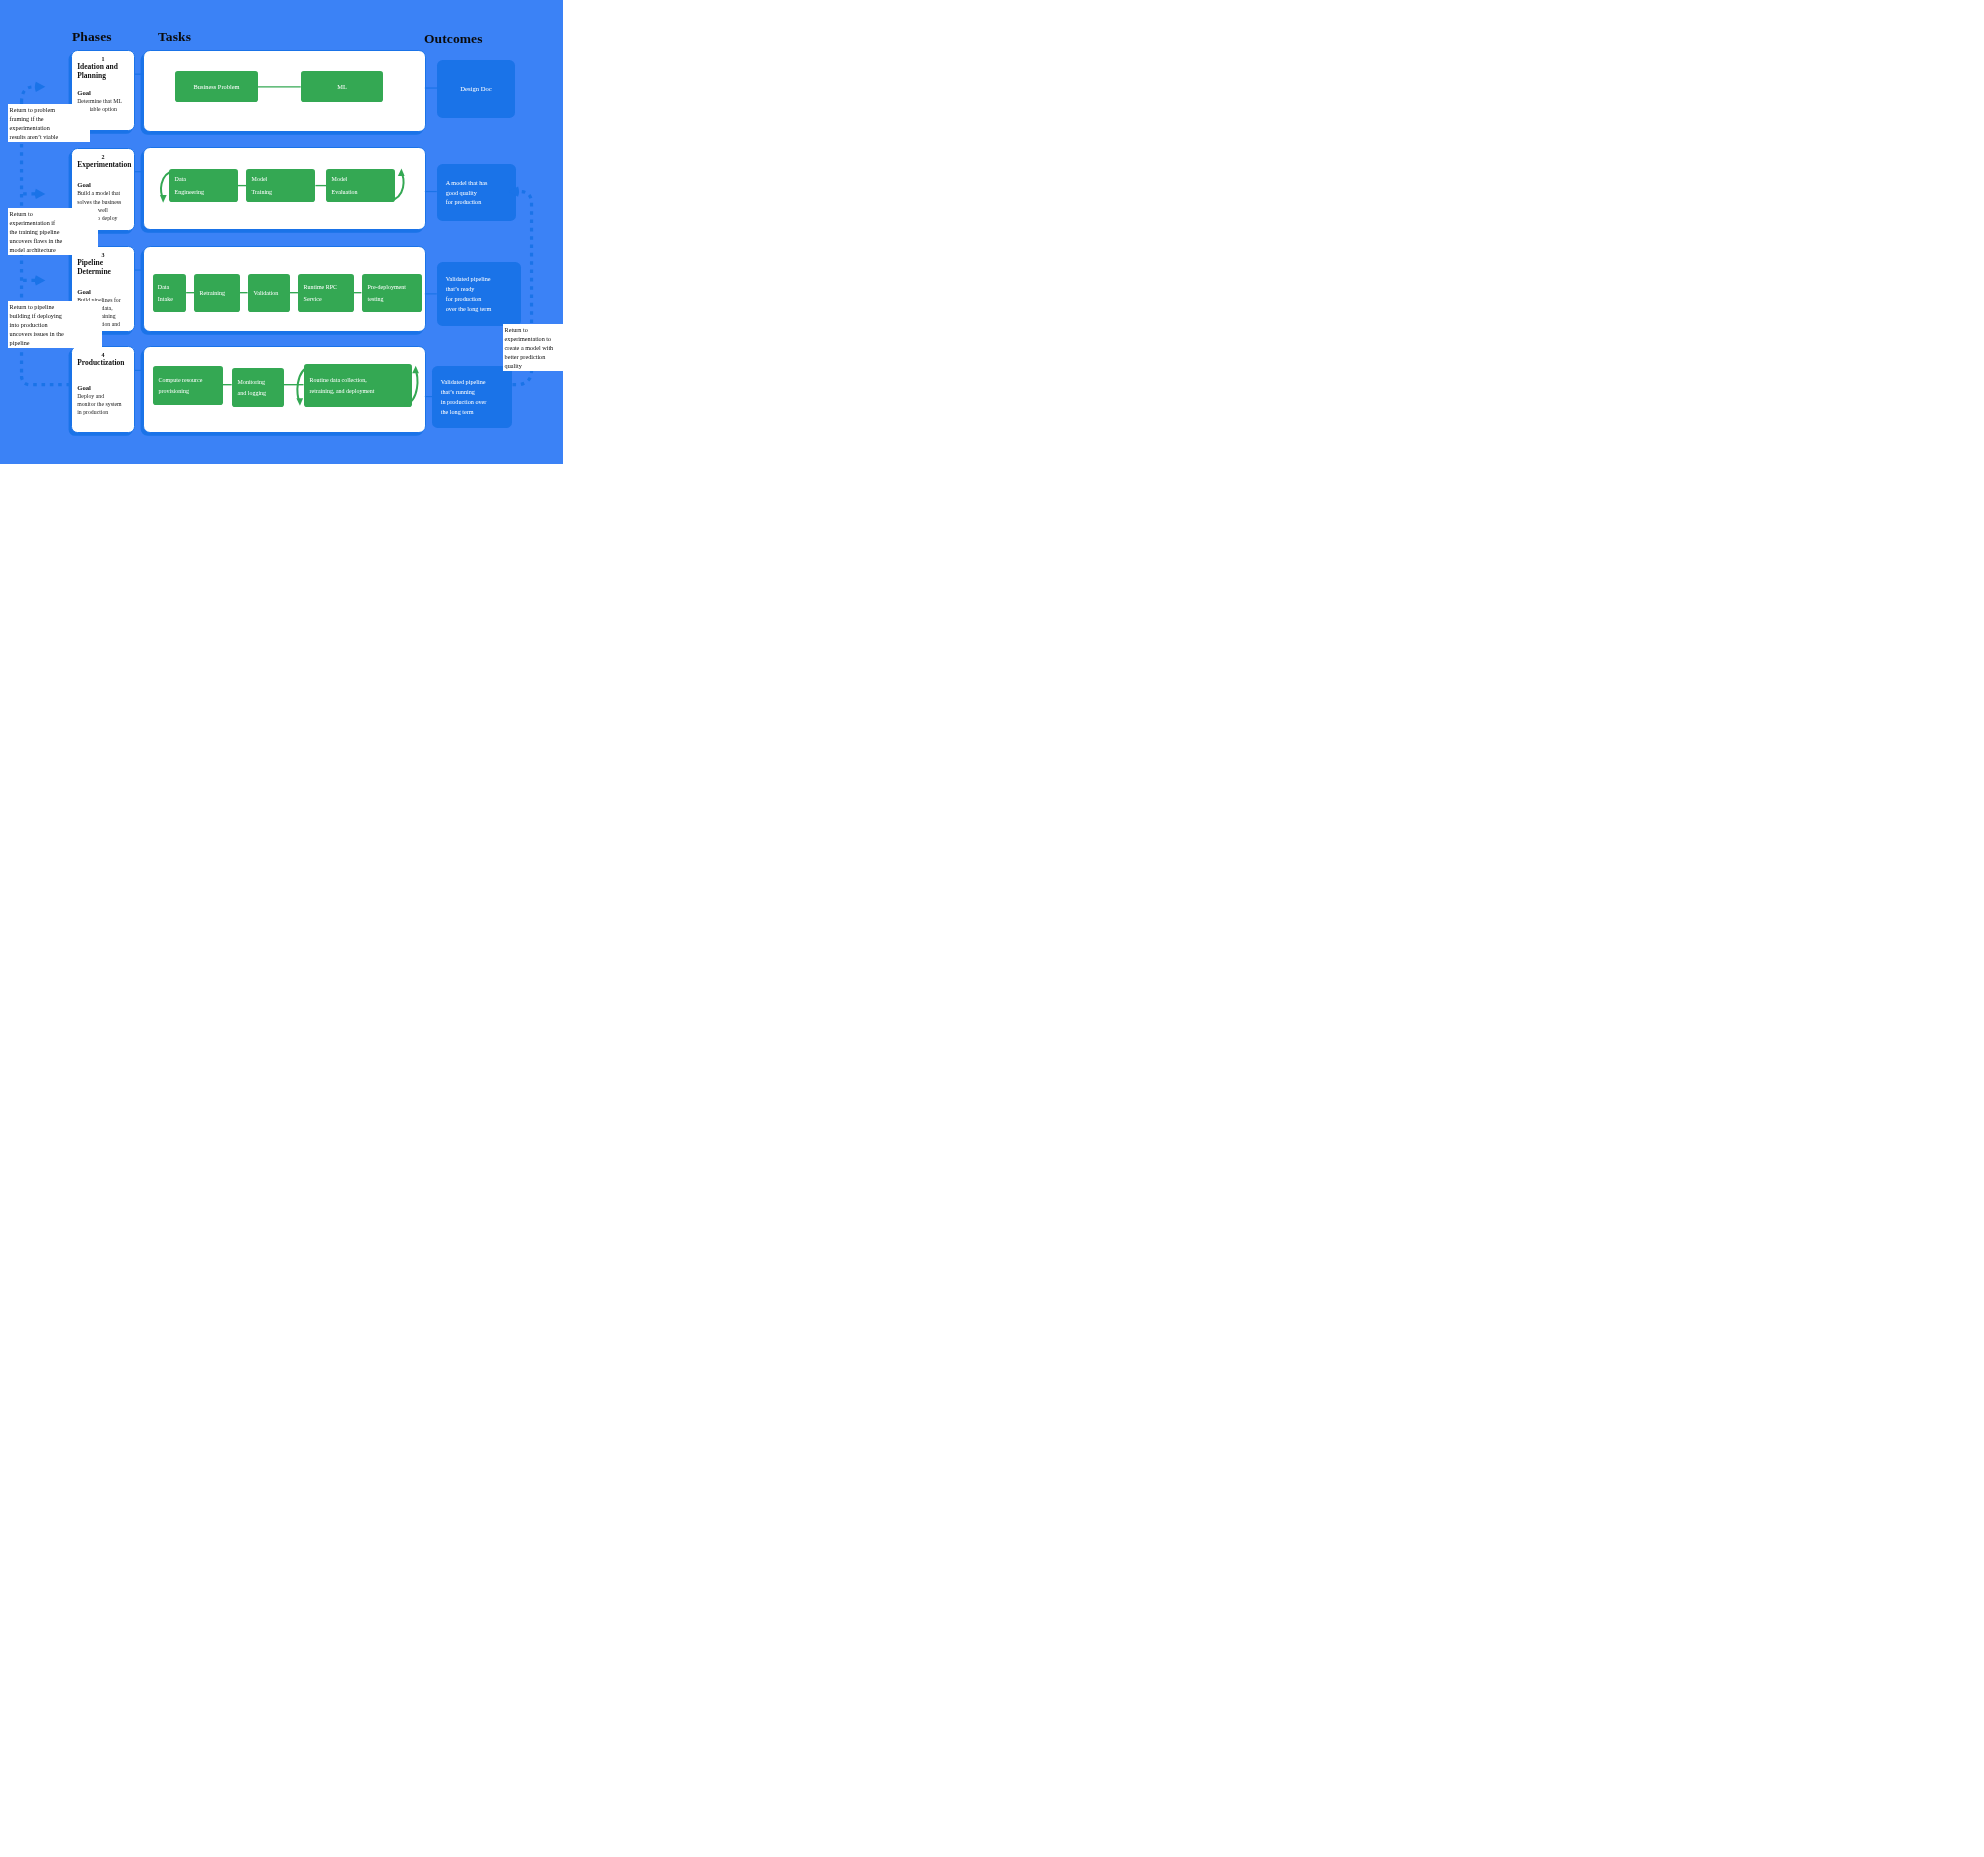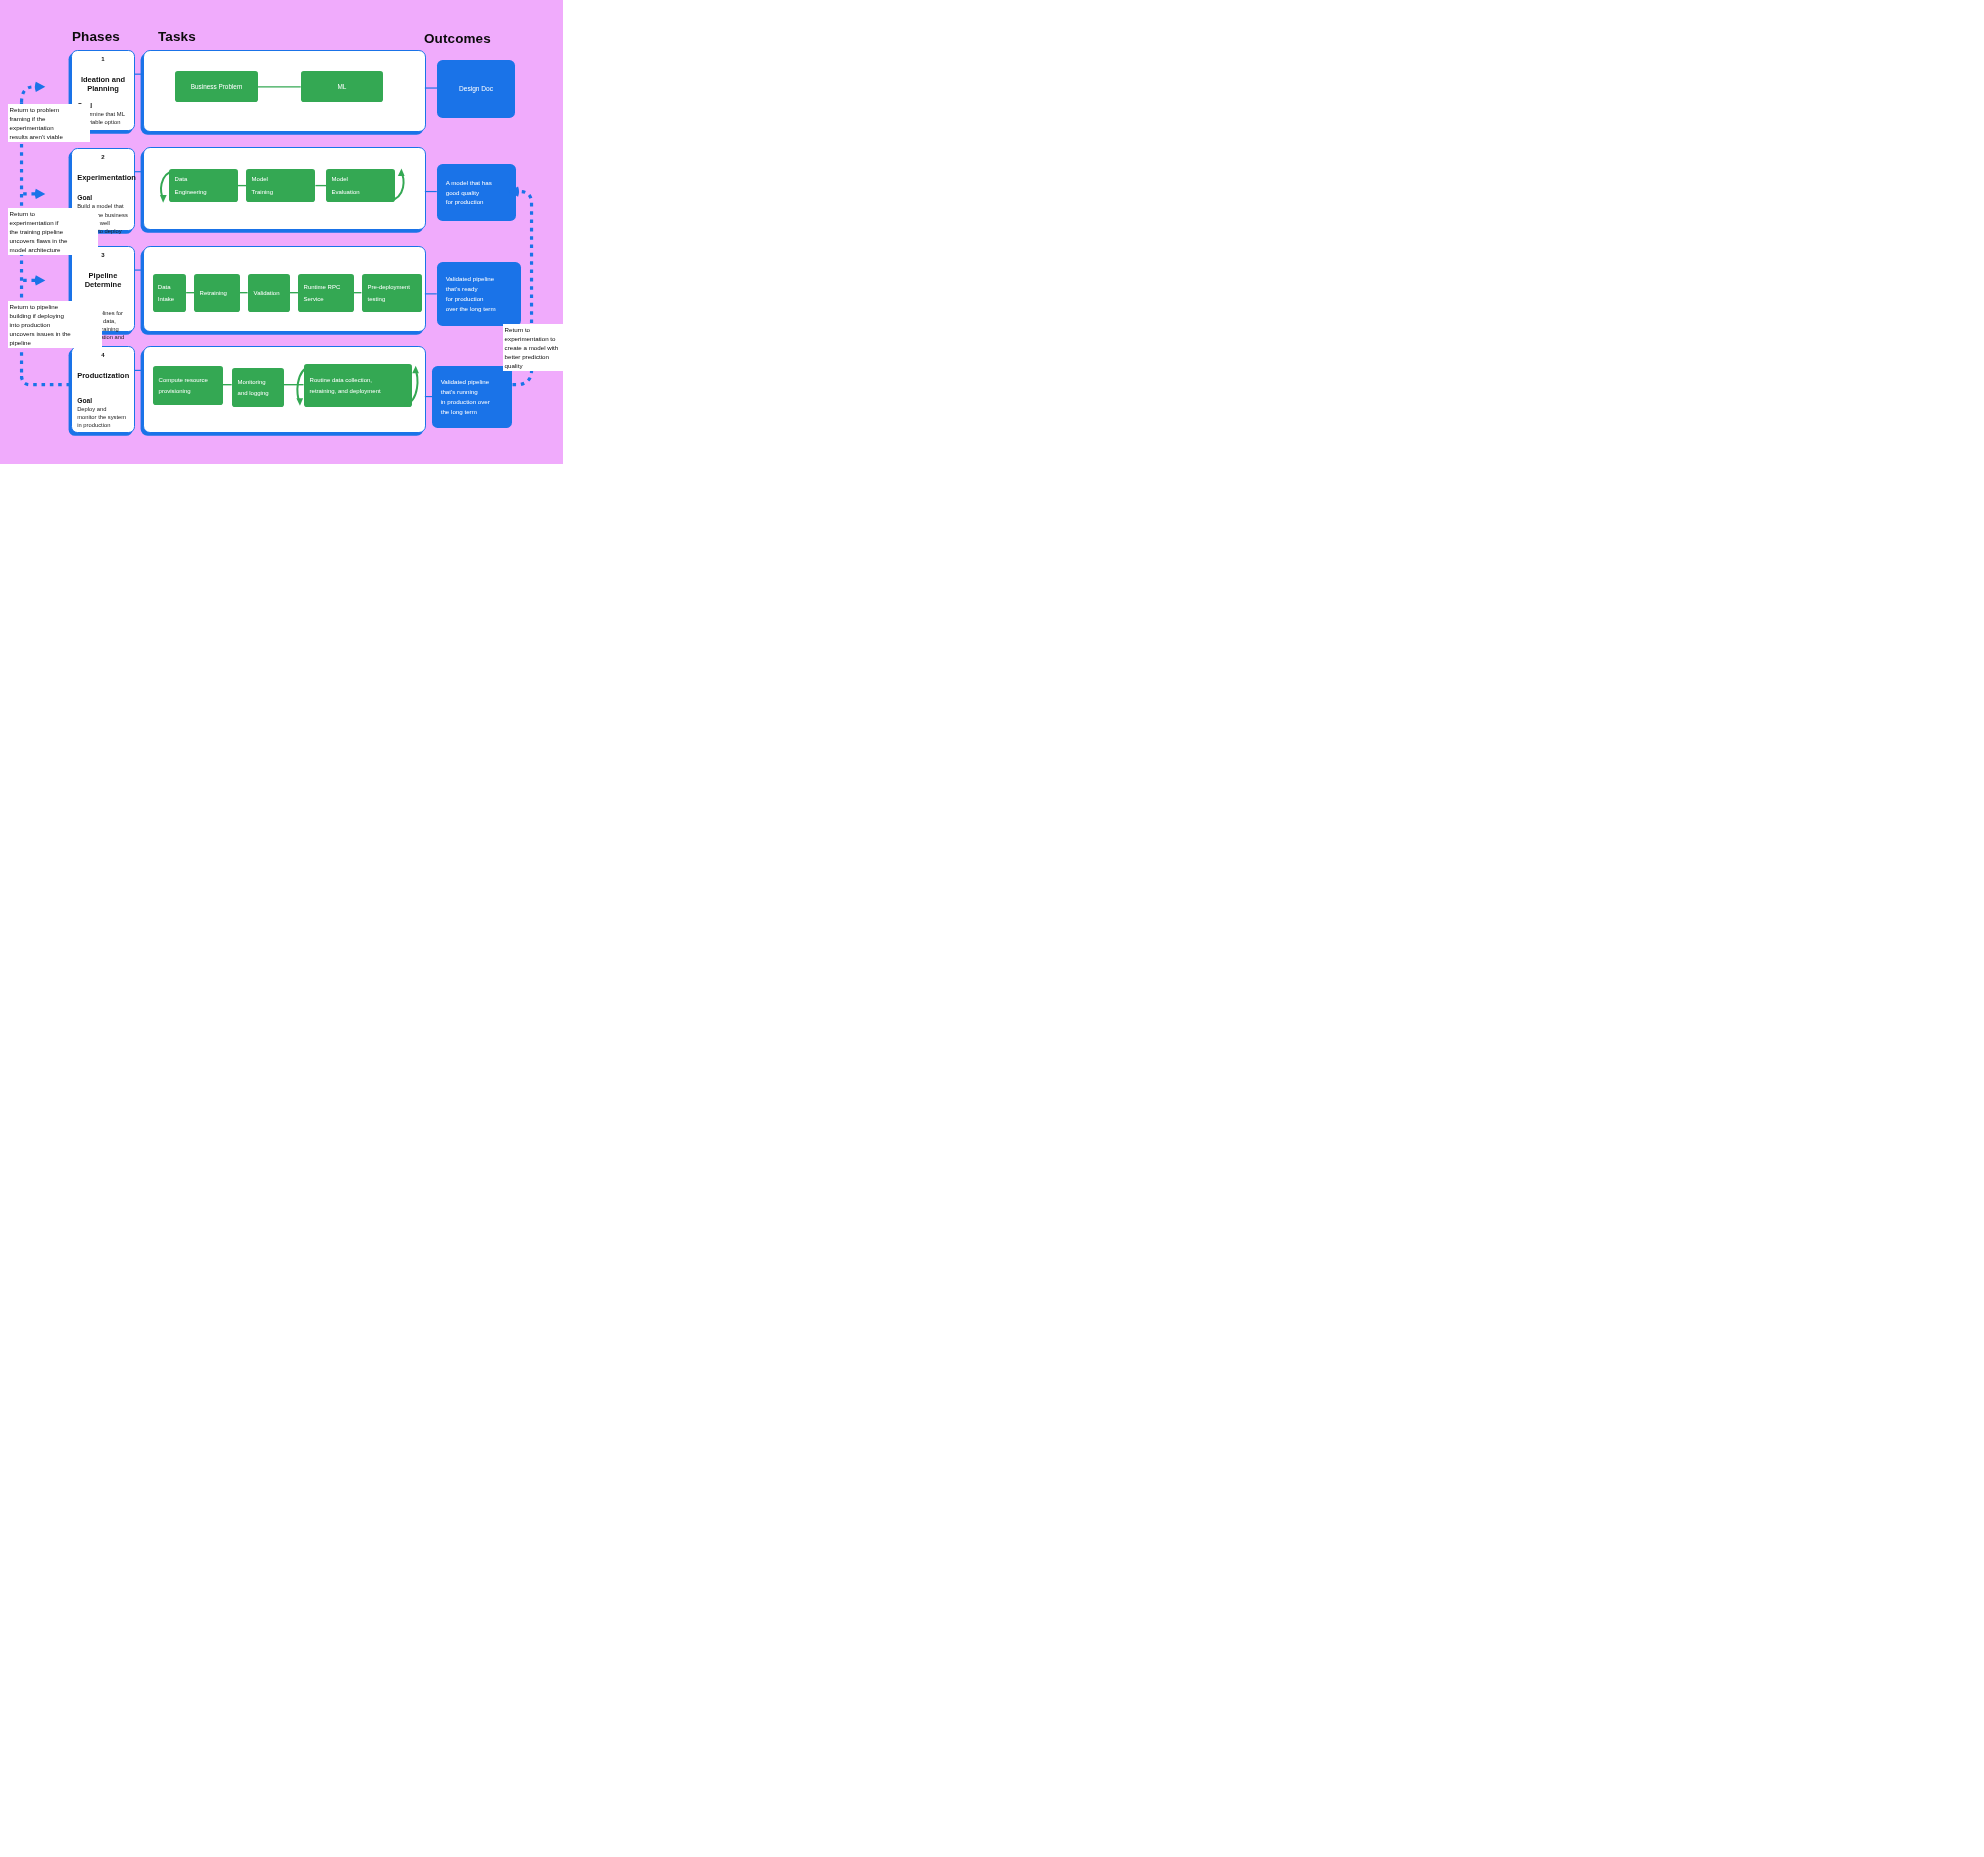--- a/index.html
+++ b/index.html
@@ -1,28 +1,28 @@
 <!DOCTYPE html>
 <html style="font-size:6.4px"><head>
 <meta charset="utf-8">
 <style>
   html,body{margin:0;padding:0;background:#fff;}
   .canvas{
-    position:relative;width:563px;height:464px;background:#f0abfc;
-    font-family:Liberation Sans, sans-serif;color:#111;overflow:hidden;
+    position:relative;width:563px;height:464px;background:#3b82f6;
+    font-family:Liberation Serif, serif;color:#111;overflow:hidden;
   }
   .hdr{position:absolute;font-size:13.5px;font-weight:700;color:#0b0b0b;letter-spacing:0.1px;}
   
   .phase-card{
     position:absolute;left:71px;width:64px;background:#fff;
     border:1.2px solid #1a73e8;border-radius:6.4px;box-shadow:-2.4px 2.8px 0 #1a73e8;
     box-sizing:border-box;padding:4.8px 5.2px 4px 5.2px;z-index:2;
   }
   .phase-num{text-align:center;font-weight:700;font-size:6px;}
-  .phase-title{text-align:center;font-weight:700;font-size:7.5px;line-height:1.25;margin-top:13px;white-space:pre-line;}
+  .phase-title{font-weight:700;font-size:7.5px;line-height:1.25;margin-top:0;white-space:pre-line;}
   .goal-label{font-weight:700;font-size:6.7px;white-space:pre-line;}
   .goal-text{font-size:5.8px;line-height:1.42;margin-top:1.2px;white-space:pre-line;color:#1b1b1b;}
   
   .tasks-panel{
     position:absolute;left:143px;width:283px;background:#fff;
     border:1.2px solid #1a73e8;border-radius:7.1px;box-shadow:-2.4px 2.8px 0 #1a73e8;
     box-sizing:border-box;z-index:2;
   }
   
   .task{

